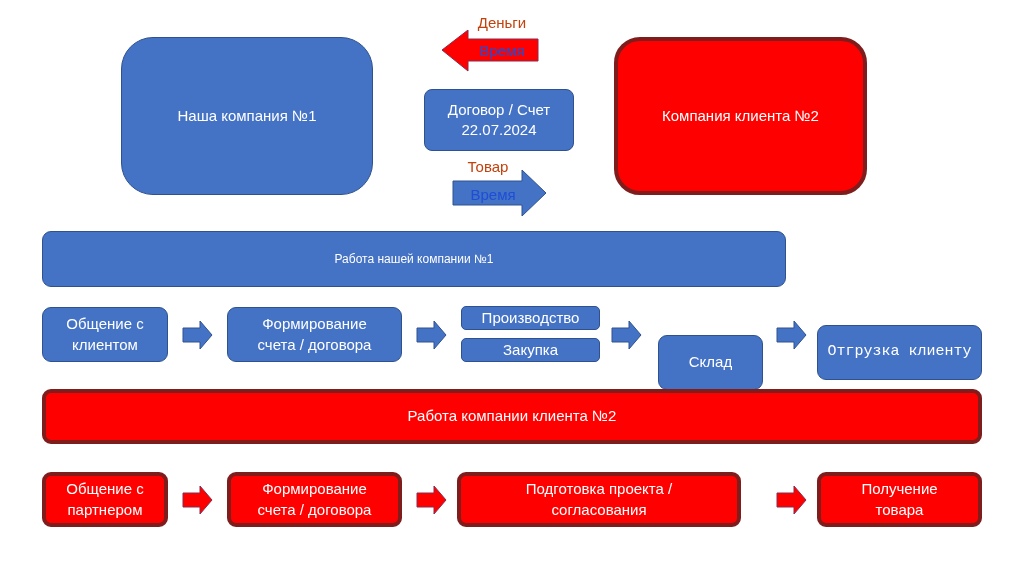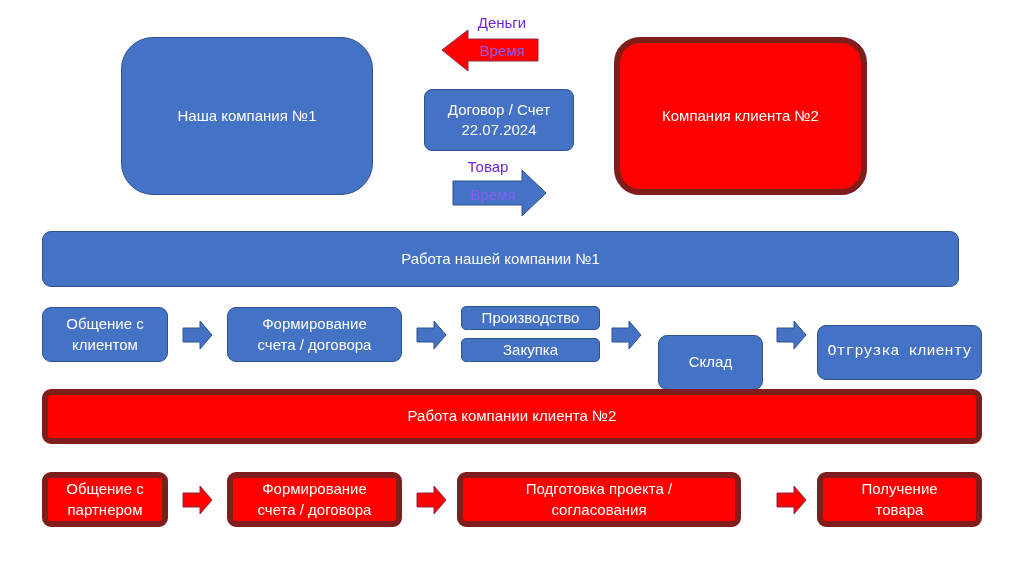--- a/index.html
+++ b/index.html
@@ -1,24 +1,24 @@
 <!DOCTYPE html>
 <html><head>
 <meta charset="utf-8">
 <style>
   html, body { margin:0; padding:0; }
   body { width:1024px; height:574px; background:#ffffff; position:relative; overflow:hidden;
          font-family:"Liberation Sans", "DejaVu Sans", sans-serif; }
   .box { position:absolute; display:flex; align-items:center; justify-content:center; text-align:center;
          color:#ffffff; box-sizing:border-box; line-height:1.35; }
   .blue { background:#4472c4; border:1px solid #2f528f; }
-  .red  { background:#ff0000; border:6px solid #7f1d1d; }
-  .lbl { position:absolute; color:#6d28d9; font-size:15px; text-align:center; }
+  .red  { background:#ff0000; border:4px solid #7f1d1d; }
+  .lbl { position:absolute; color:#c2410c; font-size:15px; text-align:center; }
   .arrow { position:absolute; }
-  .arrow-text { position:absolute; color:#8b5cf6; font-size:15px; display:flex; align-items:center; justify-content:center; }
+  .arrow-text { position:absolute; color:#1d4ed8; font-size:15px; display:flex; align-items:center; justify-content:center; }
 </style>
 </head>
 <body>
 
 <div class="box blue" style="left:121px;top:37px;width:252px;height:158px;border-radius:32px;font-size:15px;">
   <span>Наша компания №1</span>
 </div>
 
 <div class="box red" style="left:614px;top:37px;width:253px;height:158px;border-radius:26px;font-size:15px;">
   <span>Компания клиента №2</span>
@@ -34,21 +34,21 @@
   <span>Договор / Счет</span>
   <span>22.07.2024</span>
 </div>
 
 <div class="lbl" style="left:448px;top:158px;width:80px;">Товар</div>
 <svg class="arrow" style="left:452px;top:169px;" width="96" height="48">
   <polygon points="1,12 70,12 70,1 94,24 70,47 70,36 1,36" fill="#4472c4" stroke="#2f528f" stroke-width="1"></polygon>
 </svg>
 <div class="arrow-text" style="left:455px;top:183px;width:76px;height:22px;">Время</div>
 
-<div class="box blue" style="left:42px;top:231px;width:917px;height:56px;border-radius:9px;font-size:15px;">
+<div class="box blue" style="left:42px;top:231px;width:744px;height:56px;border-radius:9px;font-size:12px;">
   <span>Работа нашей компании №1</span>
 </div>
 
 <div class="box blue" style="left:42px;top:307px;width:126px;height:55px;border-radius:9px;font-size:15px;flex-direction:column;">
   <span>Общение с</span>
   <span>клиентом</span>
 </div>
 <svg class="arrow" style="left:182px;top:320px;" width="32" height="30">
   <polygon points="1,8 18,8 18,1 30,15 18,29 18,22 1,22" fill="#4472c4" stroke="#2f528f"></polygon>
 </svg>

